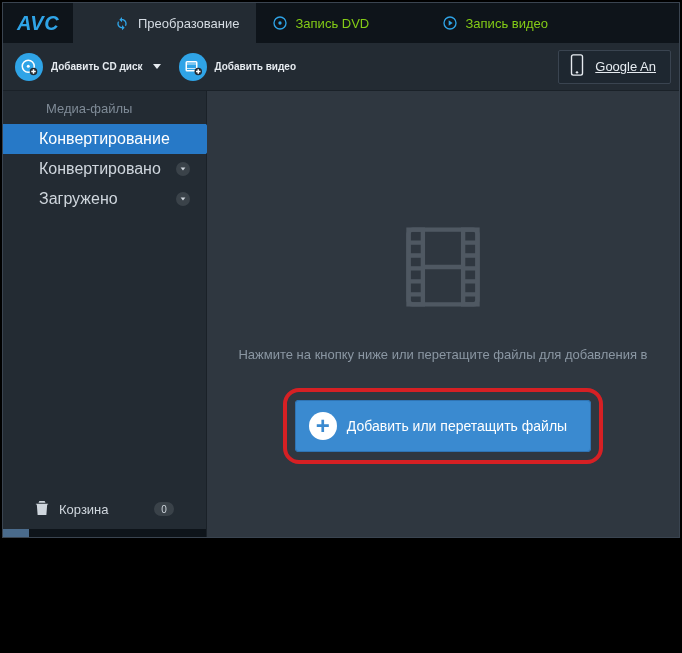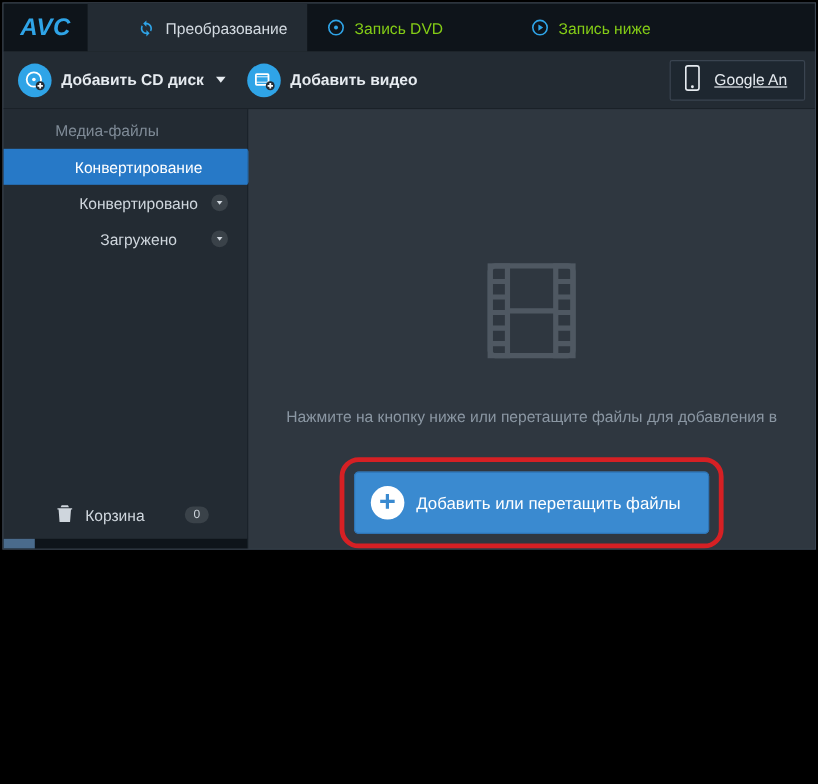--- a/index.html
+++ b/index.html
@@ -1,18 +1,18 @@
 <!DOCTYPE html>
 <html><head>
 <meta charset="utf-8">
 <style>
   * { box-sizing: border-box; margin: 0; padding: 0; font-family: "Segoe UI", Tahoma, sans-serif; }
   html, body { width: 682px; height: 653px; overflow: hidden; background: #000; }
   .app {
-    width: 678px; height: 456px; margin: 2px;
+    width: 678px; height: 536px; margin: 2px;
     background: #2b333b; display: flex; flex-direction: column;
     border: 1px solid #3a4450;
   }
 
   
   .tabbar {
     height: 40px; display: flex; align-items: stretch;
     background: #0e141a;
   }
   .logo {
@@ -30,21 +30,21 @@
   .tab-icon svg { width: 16px; height: 16px; }
 
   
   .toolbar {
     height: 48px; background: #232b33; display: flex; align-items: center;
     padding: 0 8px 0 12px; gap: 18px;
     border-bottom: 1px solid #1a2128;
   }
   .tbtn {
     display: flex; align-items: center; gap: 8px;
-    color: #e6ebf0; font-size: 13px; font-weight: 600; cursor: pointer;
+    color: #e6ebf0; font-size: 10px; font-weight: 600; cursor: pointer;
   }
   .tbtn .round-icon {
     width: 28px; height: 28px; border-radius: 50%;
     background: #2fa4e7; display: flex; align-items: center; justify-content: center;
     position: relative;
   }
   .tbtn .round-icon svg { width: 18px; height: 18px; fill: #fff; }
   .tbtn .round-icon.globe svg { fill: #fff; }
   .caret {
     width: 0; height: 0; border-left: 4px solid transparent; border-right: 4px solid transparent;
@@ -63,55 +63,55 @@
 
   .sidebar {
     width: 204px; background: #232b33; display: flex; flex-direction: column;
     border-right: 1px solid #1a2128;
   }
   .side-title {
     padding: 10px 14px 8px; color: #7f8b97; font-size: 13px; margin-left: 29px;
   }
   .side-item {
     position: relative; height: 30px; display: flex; align-items: center;
-    padding: 0 14px 0 36px; color: #cfd6dd; font-size: 13px; cursor: pointer; justify-content: center;
+    padding: 0 14px 0 36px; color: #cfd6dd; font-size: 16px; cursor: pointer;
   }
   .side-item.active {
     background: #2779c7; color: #fff;
   }
   .side-item.active::after {
     content: ""; position: absolute; right: -10px; top: 0;
     border-top: 15px solid transparent; border-bottom: 15px solid transparent;
     border-left: 10px solid #2779c7;
   }
   .side-item .badge {
     width: 14px; height: 14px; border-radius: 50%; background: #cfd6dd22;
     position: absolute; right: 16px; top: 8px;
     display: flex; align-items: center; justify-content: center;
   }
   .side-item .badge svg { width: 8px; height: 8px; fill: #cfd6dd; }
   .sidebar-spacer { flex: 1; }
   .trash {
     height: 40px; display: flex; align-items: center; gap: 10px;
-    padding: 0 32px; color: #cfd6dd; font-size: 13px; cursor: pointer; margin-left: 12px;
+    padding: 0 32px; color: #cfd6dd; font-size: 13px; cursor: pointer;
   }
   .trash .count {
     margin-left: auto; background: #cfd6dd22; border-radius: 8px;
     min-width: 20px; height: 14px; display: flex; align-items: center; justify-content: center;
     font-size: 10px; color: #cfd6dd; padding: 0 5px;
   }
   .trash svg { width: 14px; height: 16px; fill: #cfd6dd; }
   .progress-stub { height: 8px; background: #0e141a; }
   .progress-stub .bar { width: 26px; height: 8px; background: #4a6b8c; }
 
   
   .content {
     flex: 1; background: #2f3740; display: flex; flex-direction: column;
     align-items: center; padding-top: 130px; color: #8b97a3;
-    position: relative; overflow: hidden; justify-content: flex-end;
+    position: relative; overflow: hidden;
   }
   .film-icon { opacity: 0.35; margin-bottom: 30px; }
   .film-icon svg { width: 92px; height: 92px; fill: #8b97a3; }
   .hint { font-size: 13px; margin-bottom: 26px; text-align: center; padding: 0 10px; }
 
   .add-area {
     border: 4px solid #d62024; border-radius: 16px; padding: 8px;
   }
   .add-btn {
     display: flex; align-items: center; gap: 10px;
@@ -152,21 +152,21 @@
       <span>Запись DVD</span>
     </div>
 
     <div class="tab">
       <span class="tab-icon">
         <svg viewBox="0 0 24 24">
             <circle cx="12" cy="12" r="9" fill="none" stroke="#2fa4e7" stroke-width="2"></circle>
             <path fill="#2fa4e7" d="M10 8l6 4-6 4z"></path>
           </svg>
       </span>
-      <span>Запись ниже</span>
+      <span>Запись видео</span>
     </div>
   </div>
 
   <div class="toolbar">
 
     <div class="tbtn">
       <span class="round-icon">
         <svg viewBox="0 0 24 24">
             <circle cx="11" cy="11" r="8" fill="none" stroke="#fff" stroke-width="2"></circle>
             <circle cx="11" cy="11" r="2" fill="#fff"></circle>

